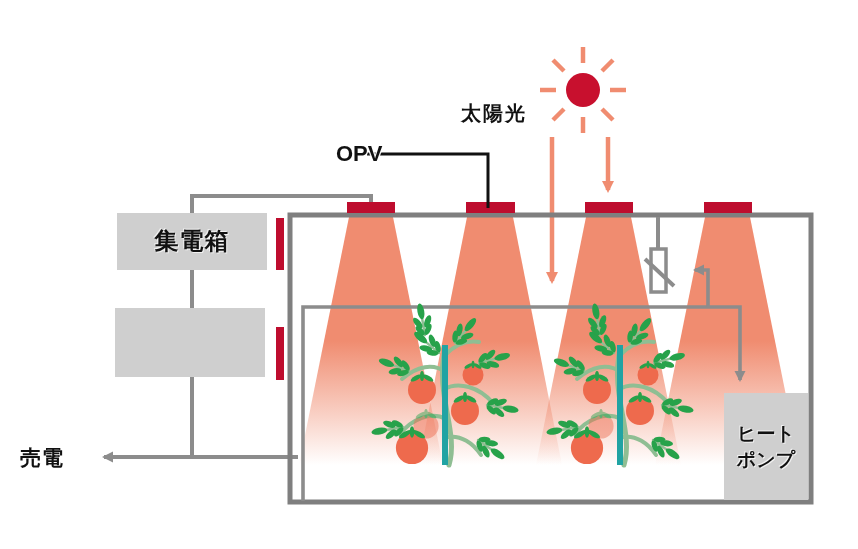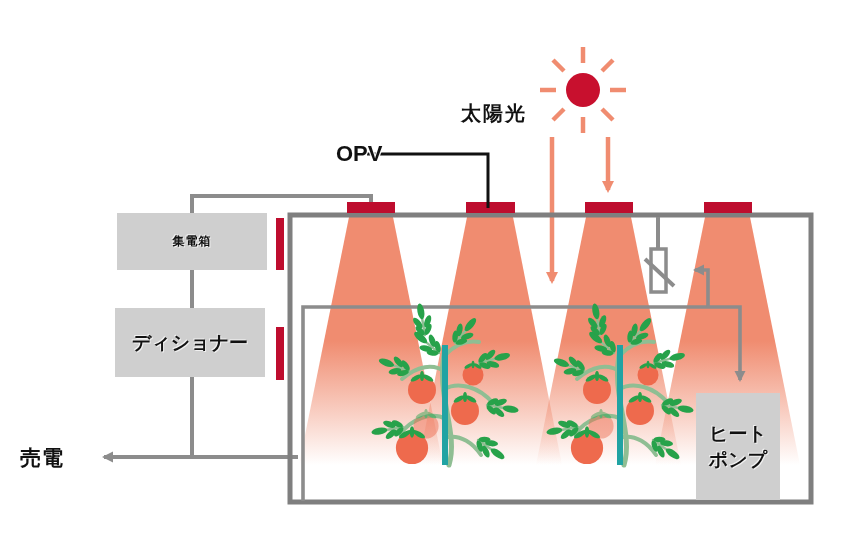--- a/index.html
+++ b/index.html
@@ -149,26 +149,25 @@
       <use href="#tomato-plant-shape"></use>
     </g>
   </svg>
 
   <div class="label" style="left:461px;top:100px;font-size:20px;letter-spacing:2px;">太陽光</div>
 
   <div class="label" style="left:312px;top:141px;font-size:22px;margin-left:24px;">OPV</div>
 
   <div class="label" style="left:20px;top:444px;font-size:21px;letter-spacing:1px;">売電</div>
 
-  <div class="box" style="left:117px;top:213px;width:150px;height:57px;font-size:12px;letter-spacing:1px;">
+  <div class="box" style="left:117px;top:213px;width:150px;height:57px;font-size:24px;letter-spacing:1px;">
     <span>集電箱</span>
   </div>
 
   <div class="box" style="left:115px;top:308px;width:150px;height:69px;font-size:19px;">
-    <span>ディショナー</span>
   </div>
 
-  <div class="box" style="left:696px;top:393px;width:84px;height:107px;font-size:19px;">
+  <div class="box" style="left:724px;top:393px;width:84px;height:107px;font-size:19px;">
     <span>ヒート</span>
     <span>ポンプ</span>
   </div>
 
 </div>
 
 </body></html>

